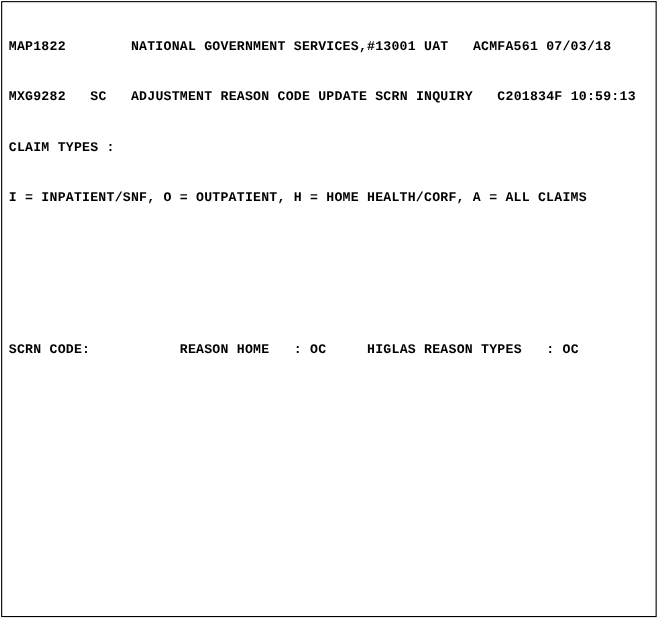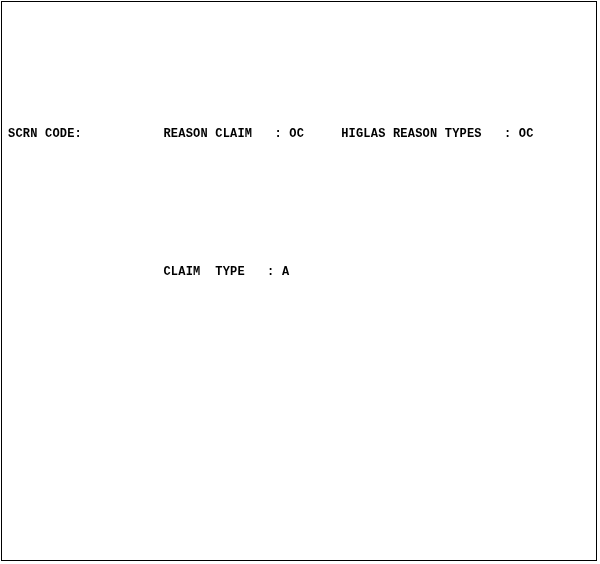--- a/index.html
+++ b/index.html
@@ -23,26 +23,29 @@
     overflow: hidden;
     padding: 6px 0 0 6px;
     letter-spacing: 0.2px;
   }
   .row { white-space: pre; }
 </style>
 </head>
 <body>
 
 <div class="terminal">
+<div class="row"><span>MAP1822</span>        <span>NATIONAL GOVERNMENT SERVICES,#13001 UAT</span>   <span>ACMFA561</span> <span>07/03/18</span></div>
+<div class="row"><span>MXG9282</span>   <span>SC</span>   <span>ADJUSTMENT REASON CODE UPDATE SCRN INQUIRY</span>   <span>C201834F</span> <span>10:59:13</span></div>
+<div class="row"><span>CLAIM TYPES :</span></div>
+<div class="row"><span>I = INPATIENT/SNF, O = OUTPATIENT, H = HOME HEALTH/CORF, A = ALL CLAIMS</span></div>
 <div class="row"> </div>
 <div class="row"> </div>
-<div class="row"><span>SCRN CODE:</span><span></span>           <span>REASON CLAIM</span>   <span>:</span> <span>OC</span>     <span>HIGLAS REASON TYPES</span>   <span>:</span> <span>OC</span></div>
+<div class="row"><span>SCRN CODE:</span><span></span>           <span>REASON HOME</span>   <span>:</span> <span>OC</span>     <span>HIGLAS REASON TYPES</span>   <span>:</span> <span>OC</span></div>
 <div class="row"> </div>
 <div class="row"> </div>
-<div class="row">                     <span>CLAIM  TYPE</span>   <span>:</span> <span>A</span></div>
 <div class="row"> </div>
 
 
 
 
 
 
 
 
 

